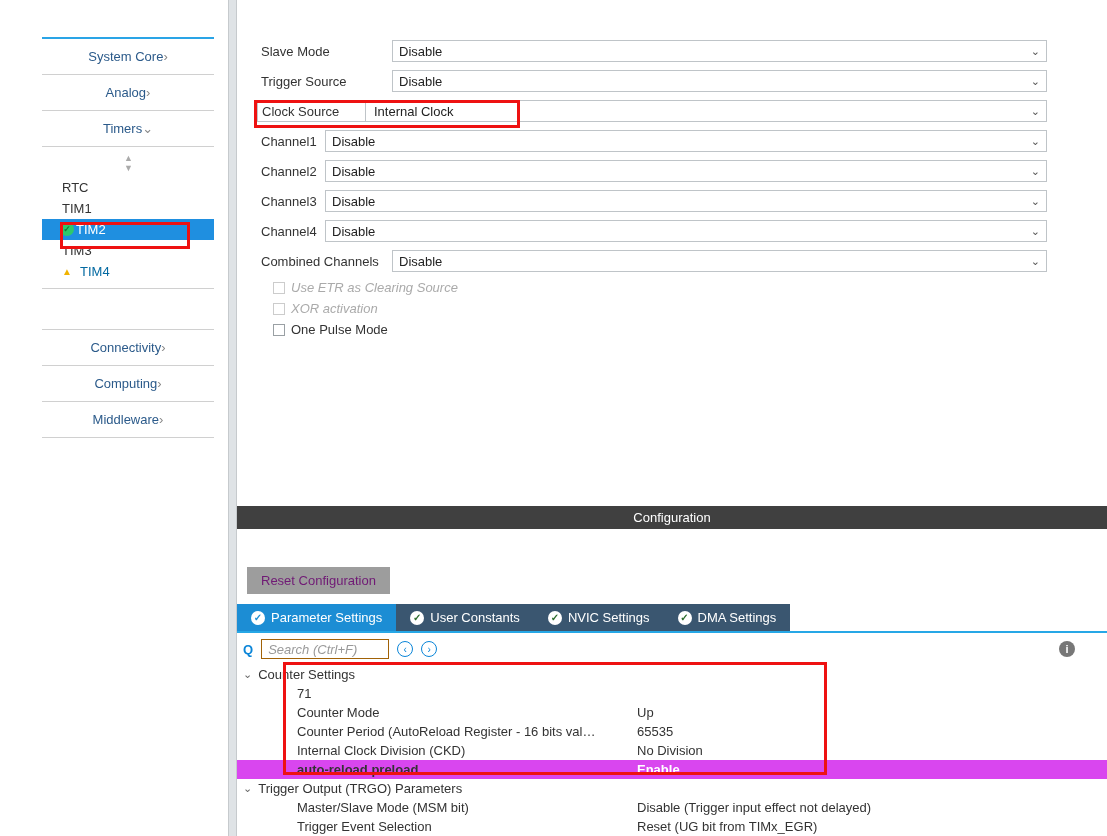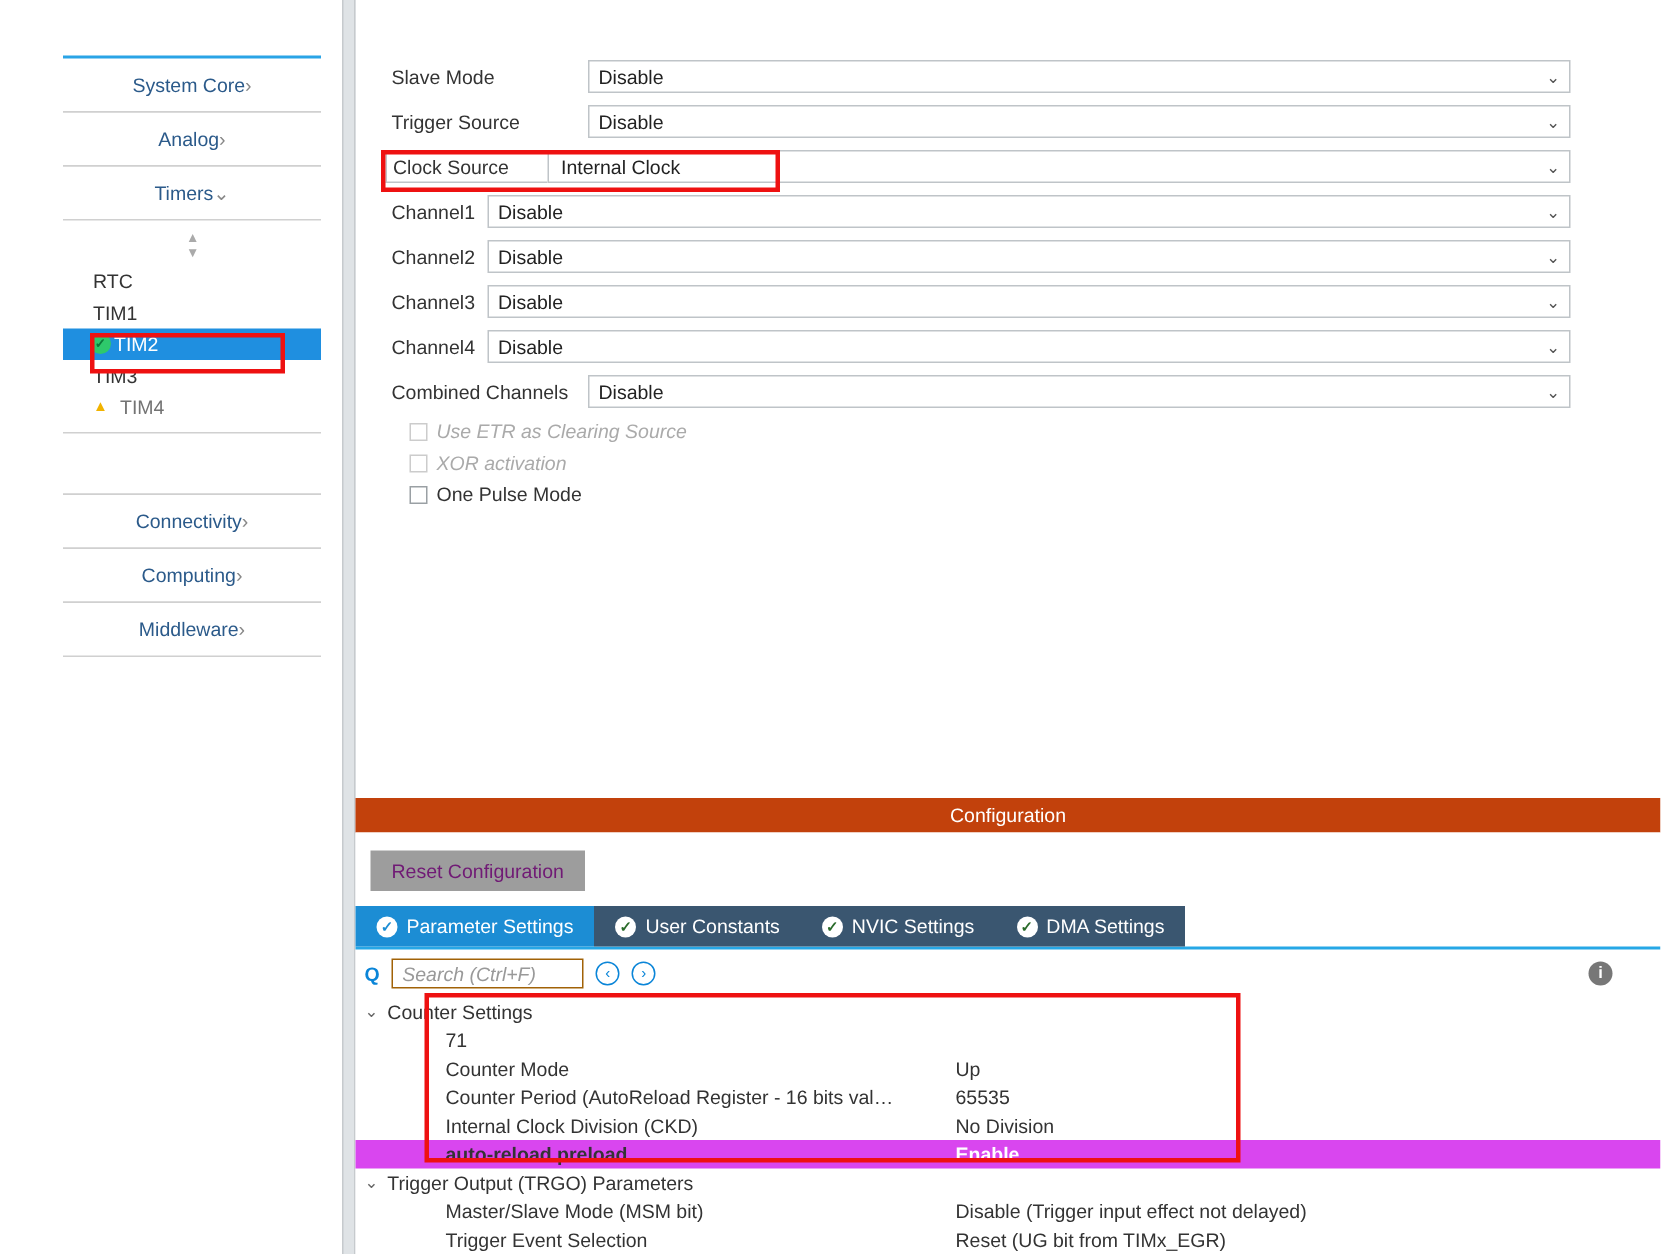--- a/index.html
+++ b/index.html
@@ -59,34 +59,34 @@
     width: 14px; height: 14px; margin-right: 4px;
     display: inline-flex; align-items: center; justify-content: center;
     font-size: 10px; font-weight: bold;
   }
   .ico-green-check {
     width: 14px; height: 14px; border-radius: 50%; background: #2ec96b;
     color: #0c7a3a; display: inline-flex; align-items:center; justify-content:center;
     font-size: 9px; font-weight: bold;
   }
   .ico-warn { color: #f1b300; font-size: 13px; }
-  .timer-item.warn .label { color: #737373; }
+  .timer-item.warn .label { color: #0369a1; }
   .timer-item .label { padding-left: 2px; }
   .red-box-sel {
     position: absolute;
     border: 3px solid #e11;
     pointer-events: none;
   }
   .divider {
     width: 9px;
     background: #dfe3e6;
     border-left: 1px solid #c6cacd;
     border-right: 1px solid #c6cacd;
   }
-  .main { flex: 1; display: flex; flex-direction: column; position: relative; }
+  .main { flex: 1; display: flex; flex-direction: column; position: relative; gap: 26px; }
   .form-area {
     padding: 40px 60px 20px 20px;
     flex: 0 0 auto;
   }
   .form-row {
     display: flex;
     align-items: center;
     margin-bottom: 8px;
   }
   .fr-label {
@@ -108,21 +108,21 @@
   .cb-row {
     display: flex; align-items: center; margin: 6px 0 2px 16px;
   }
   .cb-row.disabled { color: #aaa; font-style: italic; }
   .cb {
     width: 12px; height: 12px; border: 1px solid #9aa0a4; margin-right: 6px;
     display:inline-block; background:#fff;
   }
   .cb-row.disabled .cb { border-color: #ccc; }
   .config-bar {
-    background: #c2410c;
+    background: #404040;
     color: #fff;
     text-align: center;
     padding: 4px 0;
     font-size: 13px;
     margin-top: auto;
   }
   .config-below { background:#fff; }
   .reset-row { padding: 12px 10px 10px 10px; }
   .reset-btn {
     background: #9d9d9d;

